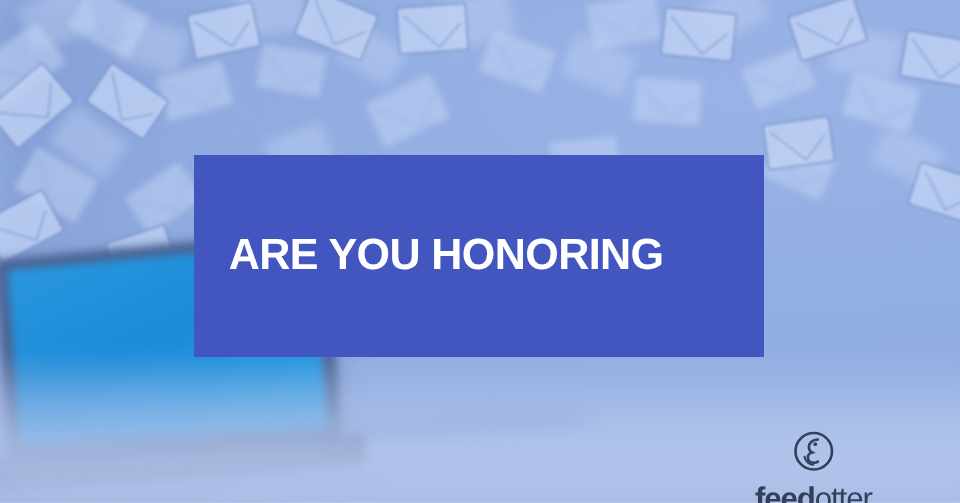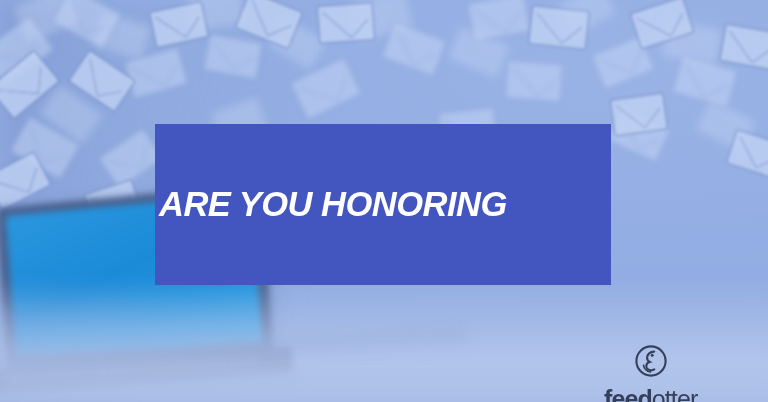--- a/index.html
+++ b/index.html
@@ -167,26 +167,25 @@
 
   
   .banner {
     position: absolute;
     left: 155px;
     top: 124px;
     width: 456px;
     height: 161px;
     background: #4356c0;
     box-sizing: border-box;
-    padding: 9px 16px 8px 4px;
+    padding: 9px 16px 8px 28px;
     display: flex;
     flex-direction: column;
     justify-content: center;
     align-items: flex-start;
-    font-style: italic;
   }
   .hl {
     color: #ffffff;
     font-family: "Liberation Sans", sans-serif;
     font-weight: bold;
     text-transform: uppercase;
     letter-spacing: -0.5px;
     white-space: nowrap;
     line-height: 1.0;
     display: block;

